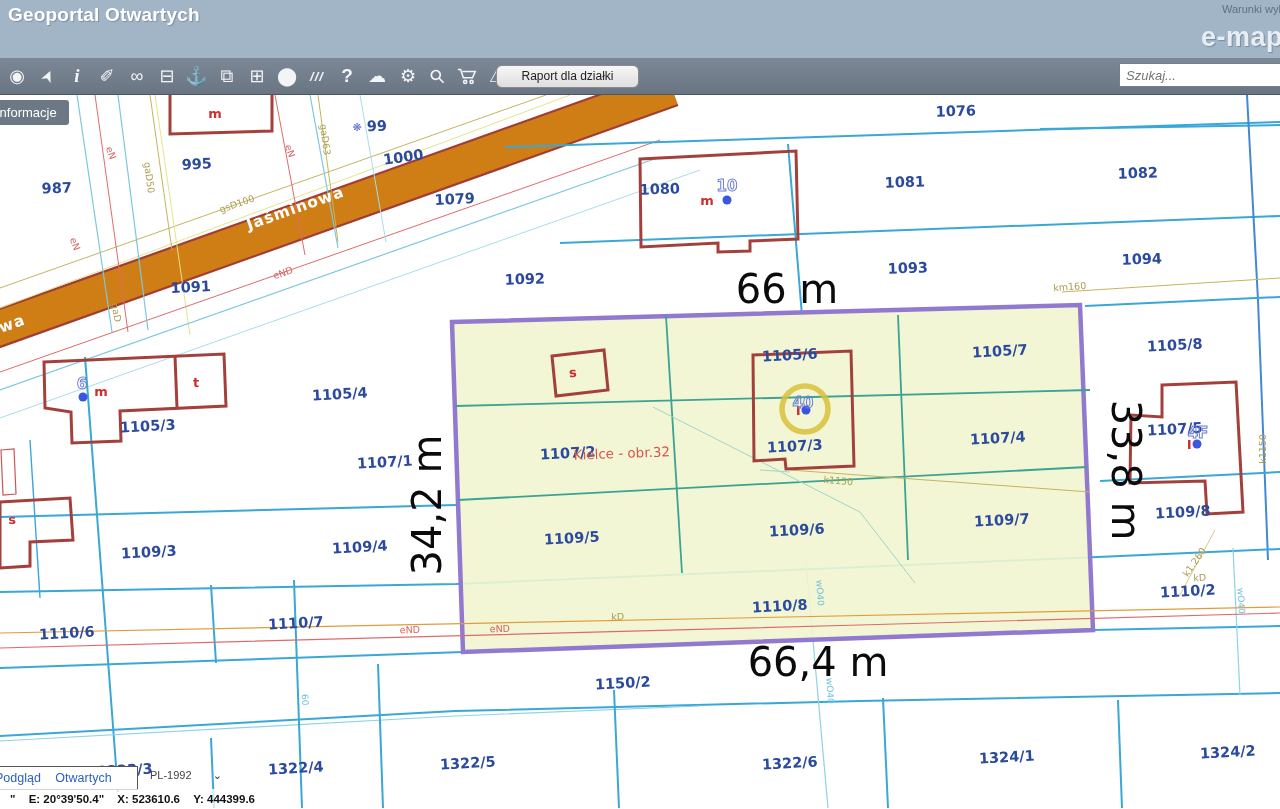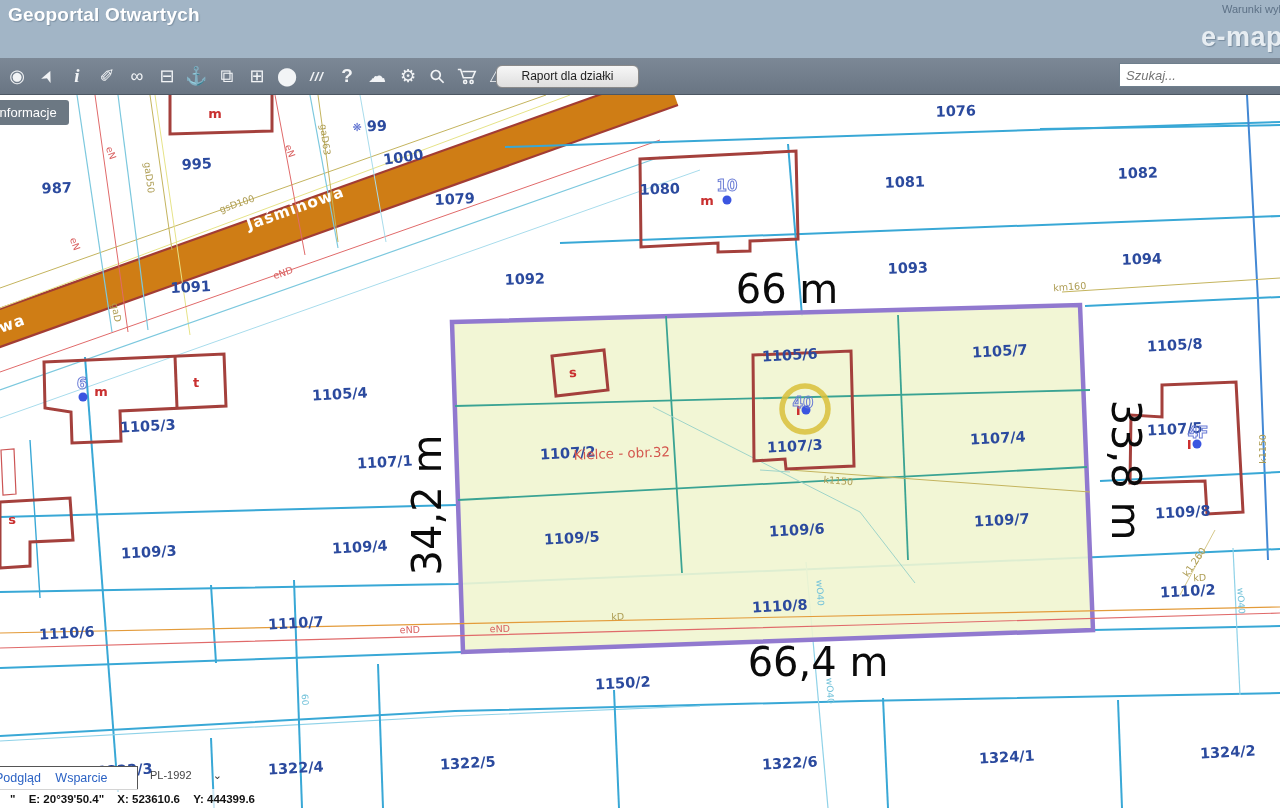--- a/index.html
+++ b/index.html
@@ -279,21 +279,21 @@
       </div>
     <div id="report-btn">Raport dla działki</div>
     <input id="search-box" type="text" placeholder="Szukaj..." style="">
   </div>
 
   <div id="side-tab">Informacje</div>
 
   <div id="statusbar">
     <div id="links-box">
       <a>Podgląd</a>
-      <a>Wsparcie</a>
+      <a>Otwartych</a>
     </div>
     <div id="crs-box">
       <span>PL-1992</span>
       <span class="chev">⌄</span>
     </div>
     <div id="coords">
       <span>"</span>
       <span>E: 20°39'50.4"</span>
       <span>X: 523610.6</span>
       <span>Y: 444399.6</span>

